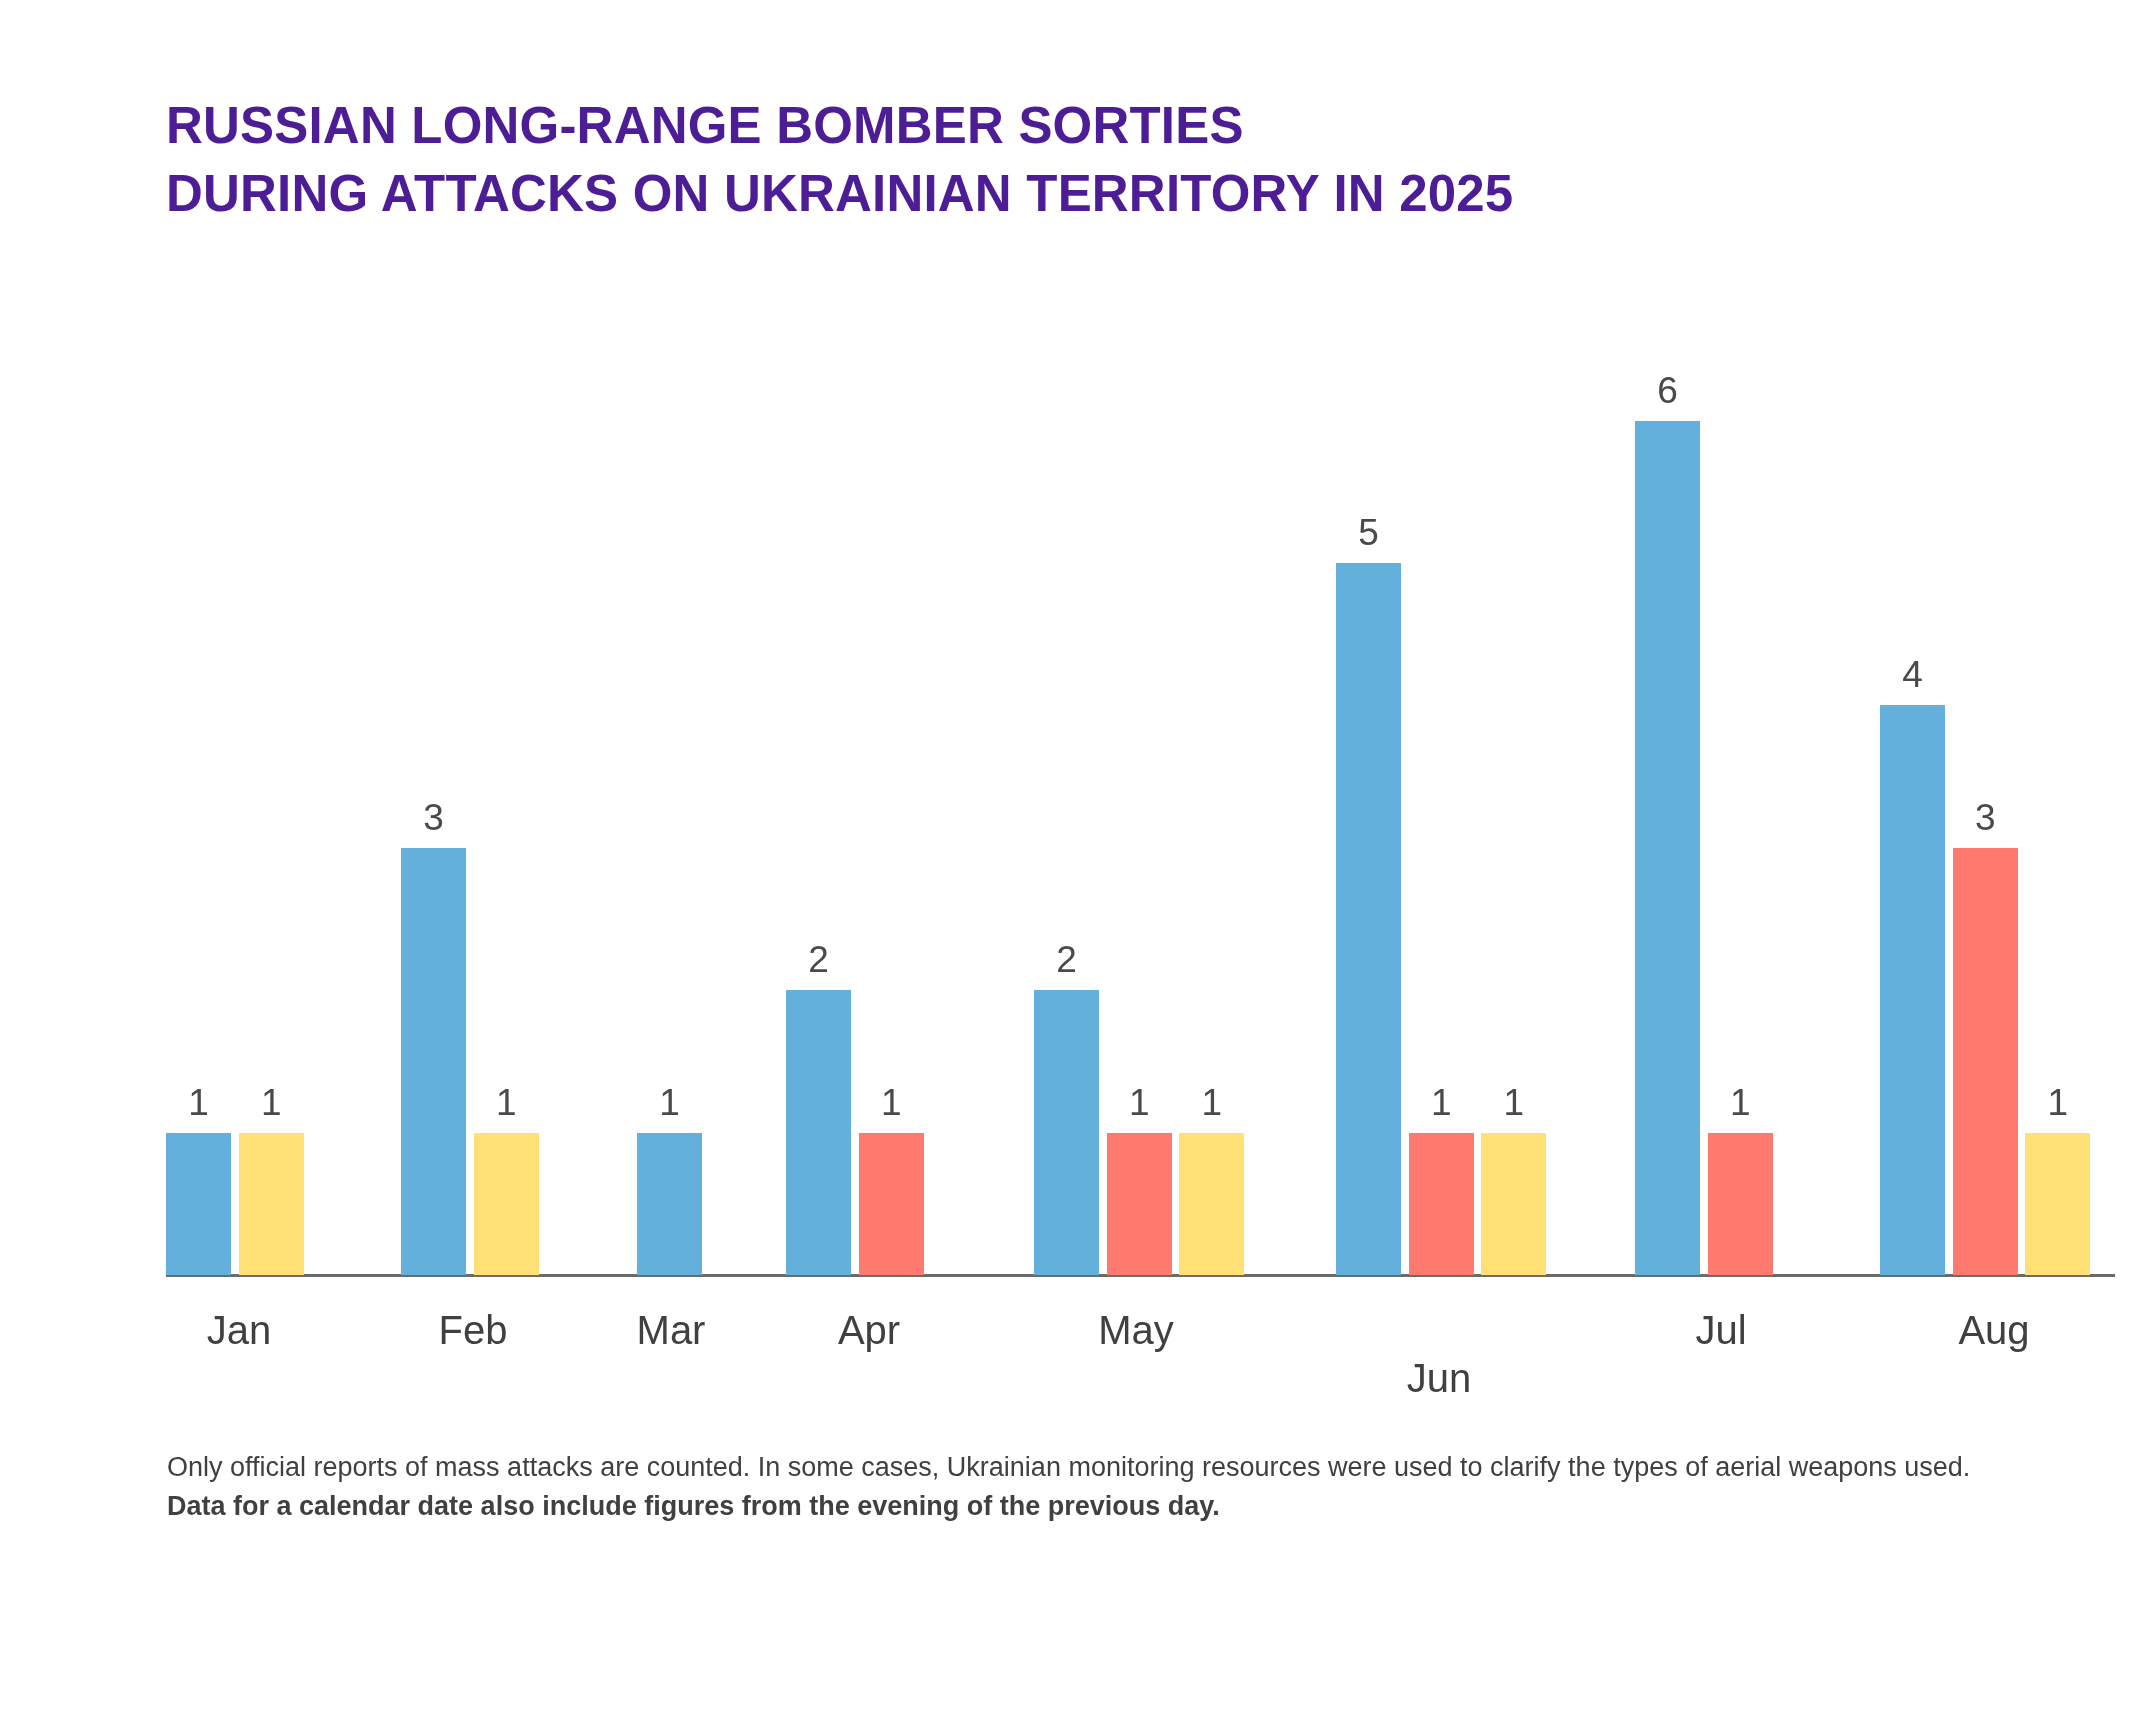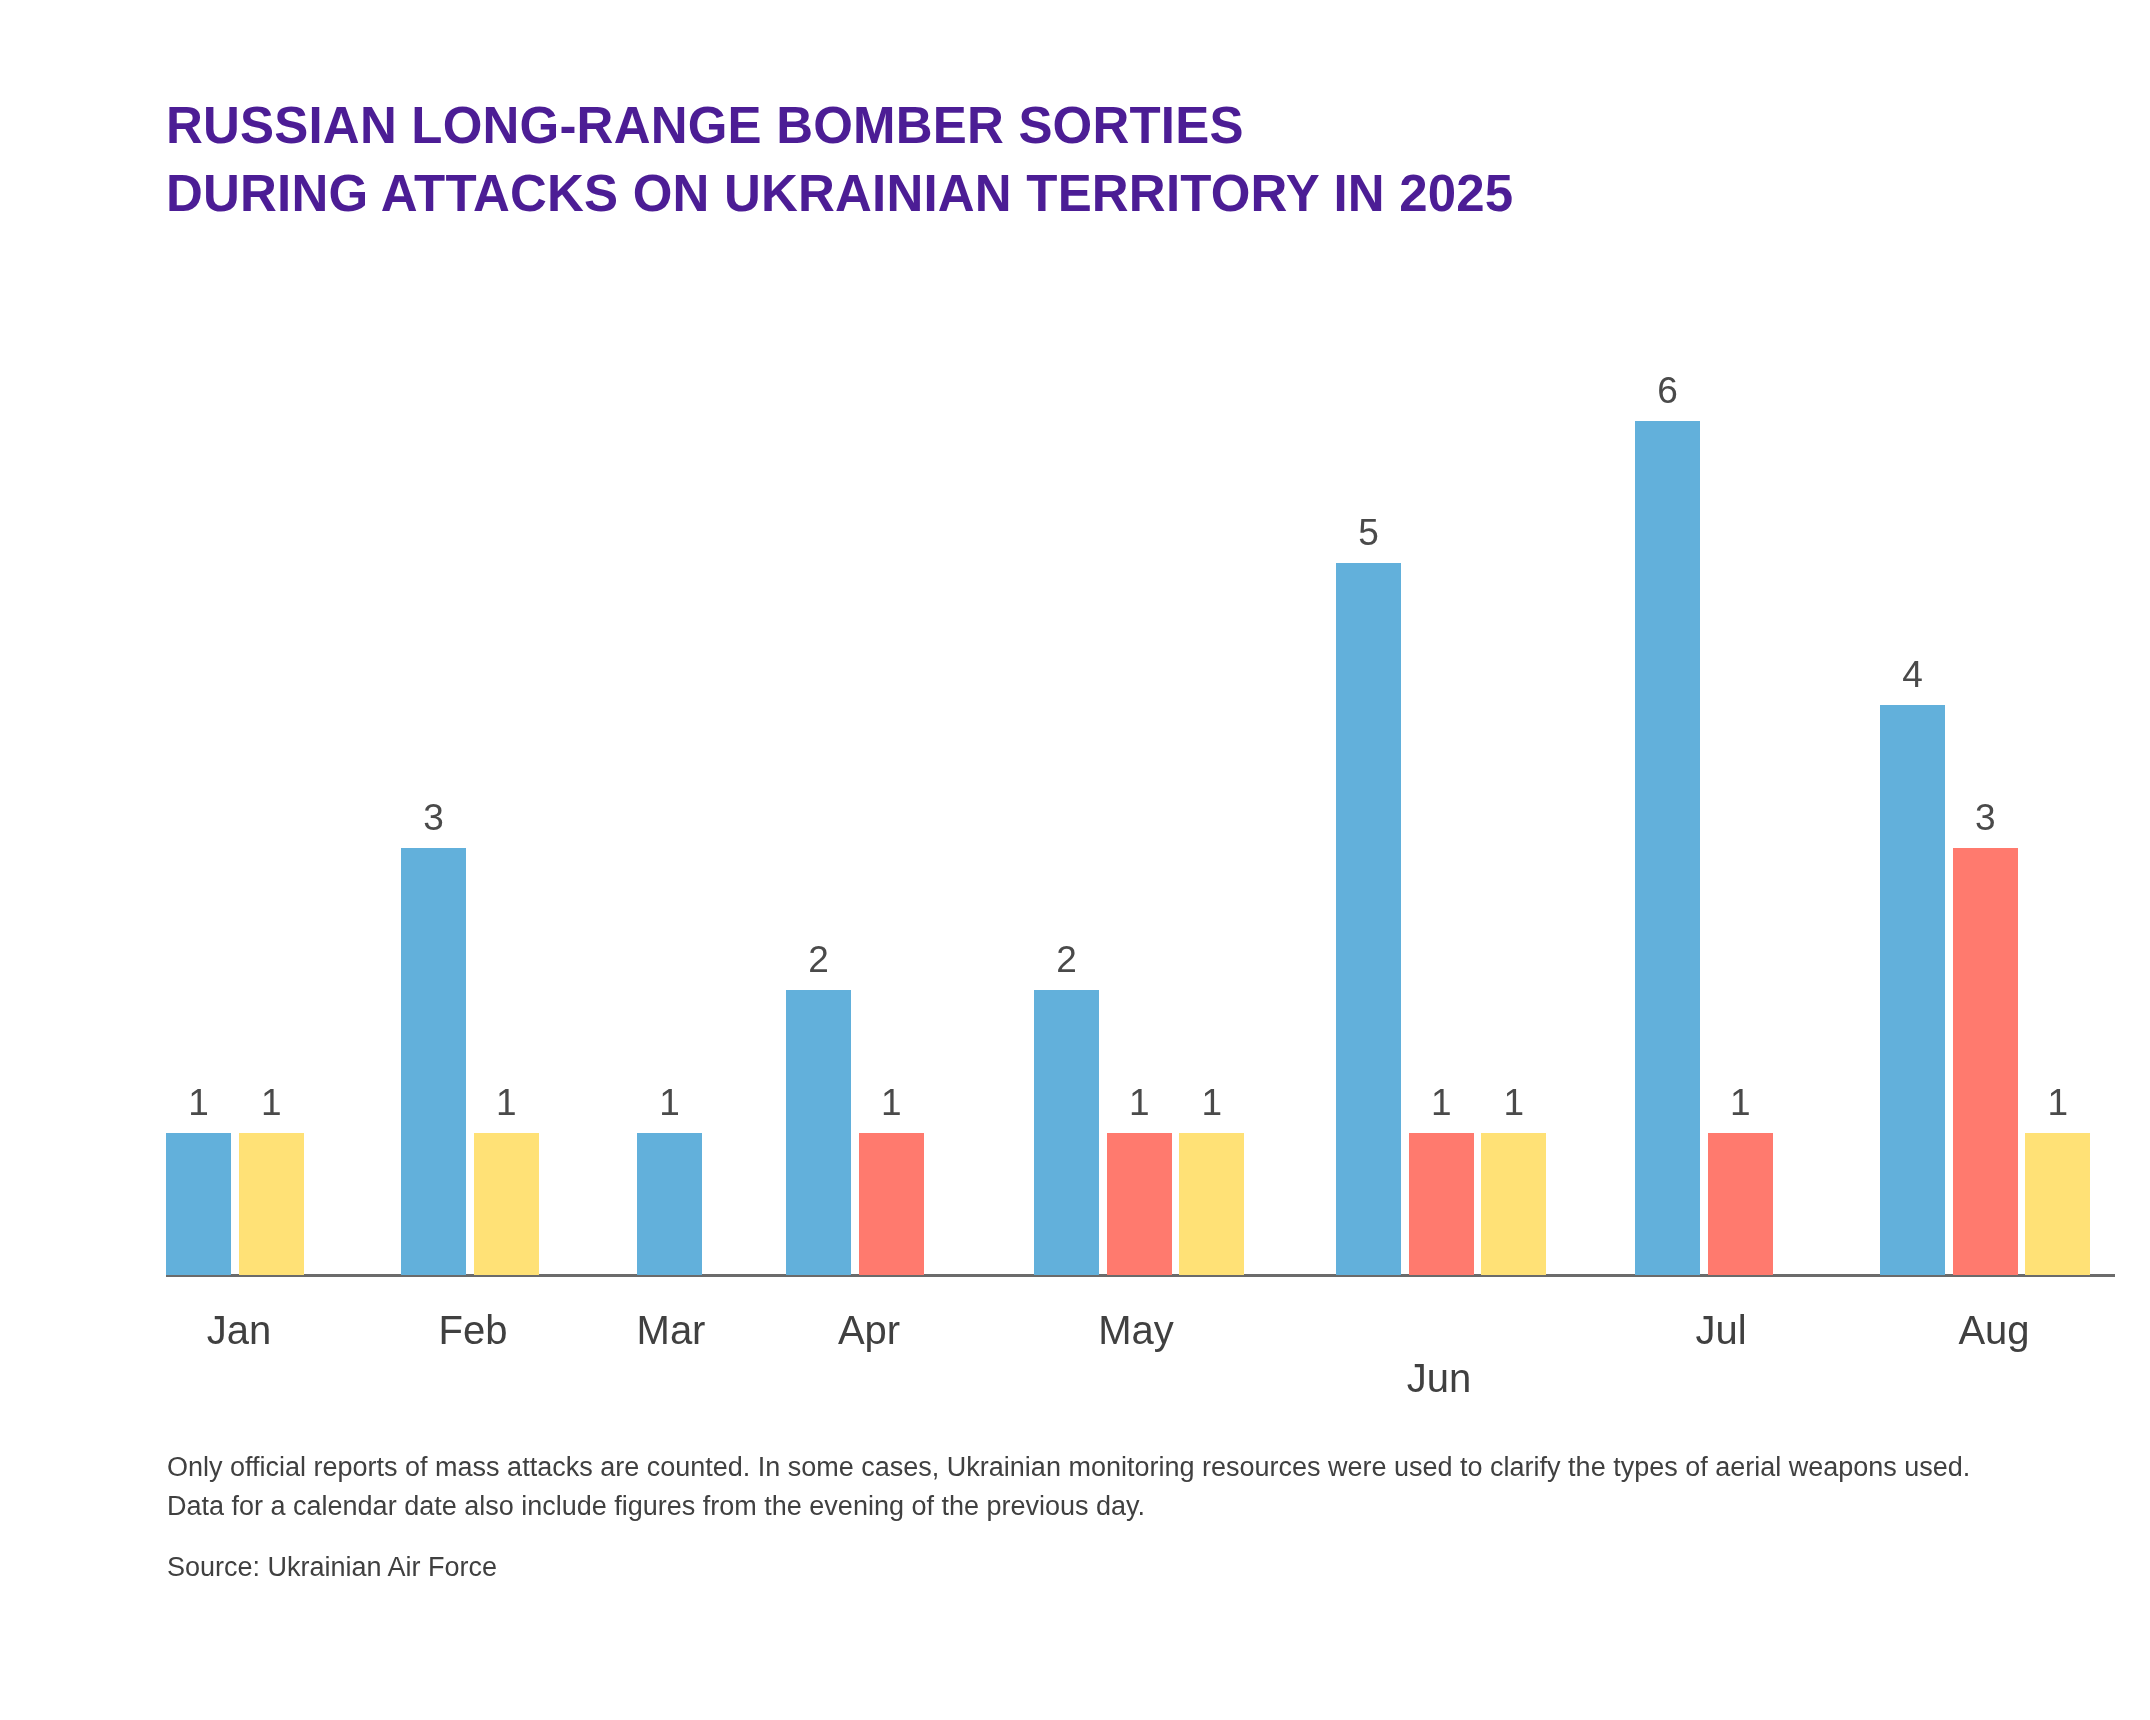--- a/index.html
+++ b/index.html
@@ -104,21 +104,21 @@
     width: 1961px;
     color: #404040;
     font-size: 27px;
     line-height: 1.33;
   }
   #footnote-note {
     white-space: pre-line;
     margin-bottom: 3.4px;
   }
   #footnote-data {
-    margin-bottom: 25px;
+    font-weight: bold;
   }
   #footnote-source {
   }
 </style>
 </head>
 <body>
 
 <div id="header">
   <div id="chart-title">RUSSIAN LONG-RANGE BOMBER SORTIES
 DURING ATTACKS ON UKRAINIAN TERRITORY IN 2025</div>
@@ -225,15 +225,14 @@
       <div class="month-label" style="left: 1136px;">May</div>
       <div class="month-label" style="left: 1439px; margin-top: 48px;">Jun</div>
       <div class="month-label" style="left: 1721px;">Jul</div>
       <div class="month-label" style="left: 1994px;">Aug</div>
     </div>
 </div>
 
 <div id="footnotes">
   <div id="footnote-note">Only official reports of mass attacks are counted. In some cases, Ukrainian monitoring resources were used to clarify the types of aerial weapons used.</div>
   <div id="footnote-data">Data for a calendar date also include figures from the evening of the previous day.</div>
-  <div id="footnote-source">Source: Ukrainian Air Force</div>
 </div>
 
 
 </body></html>

